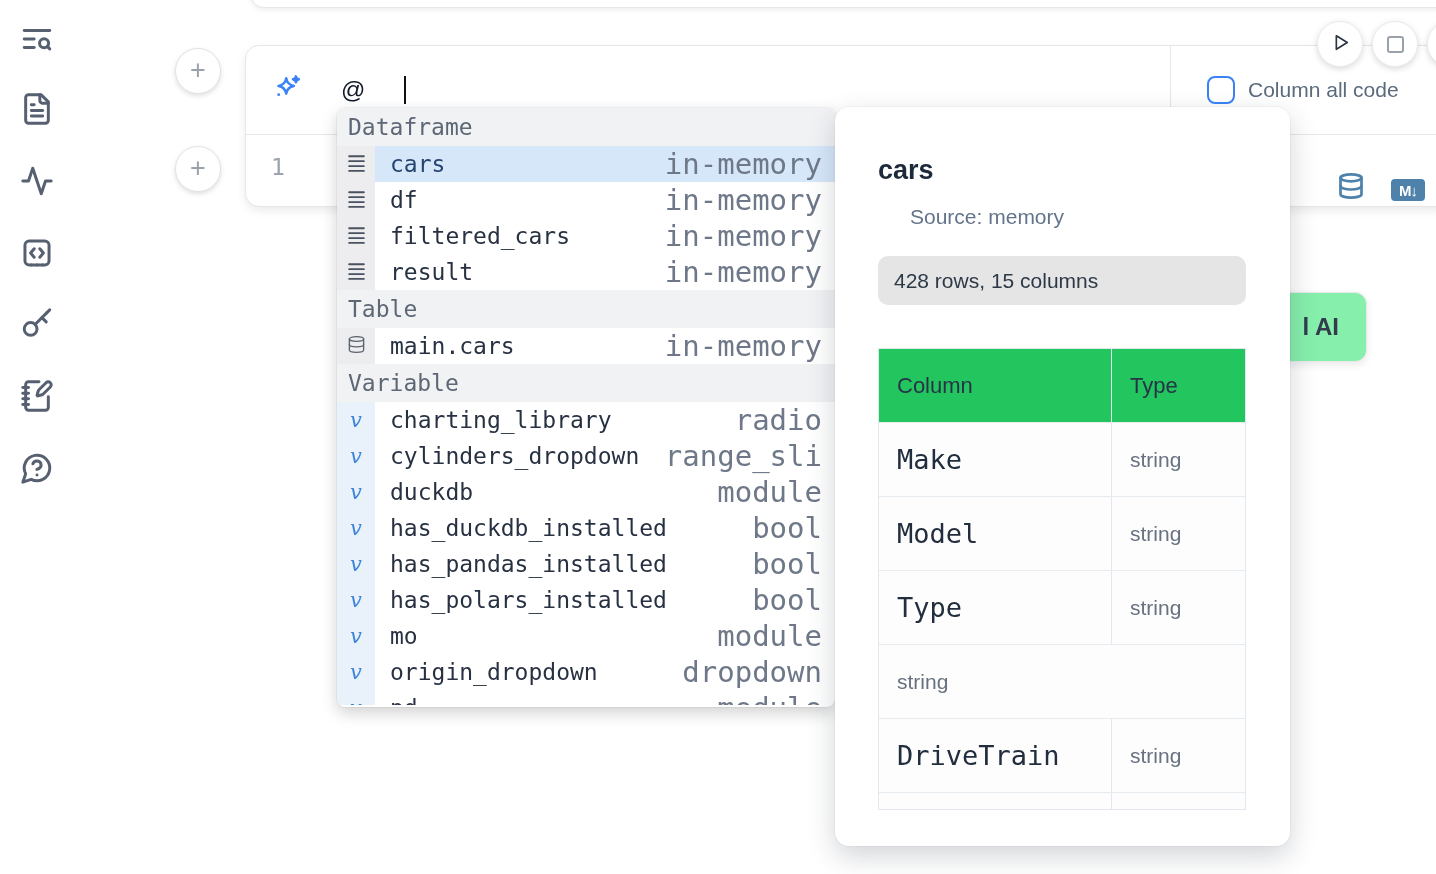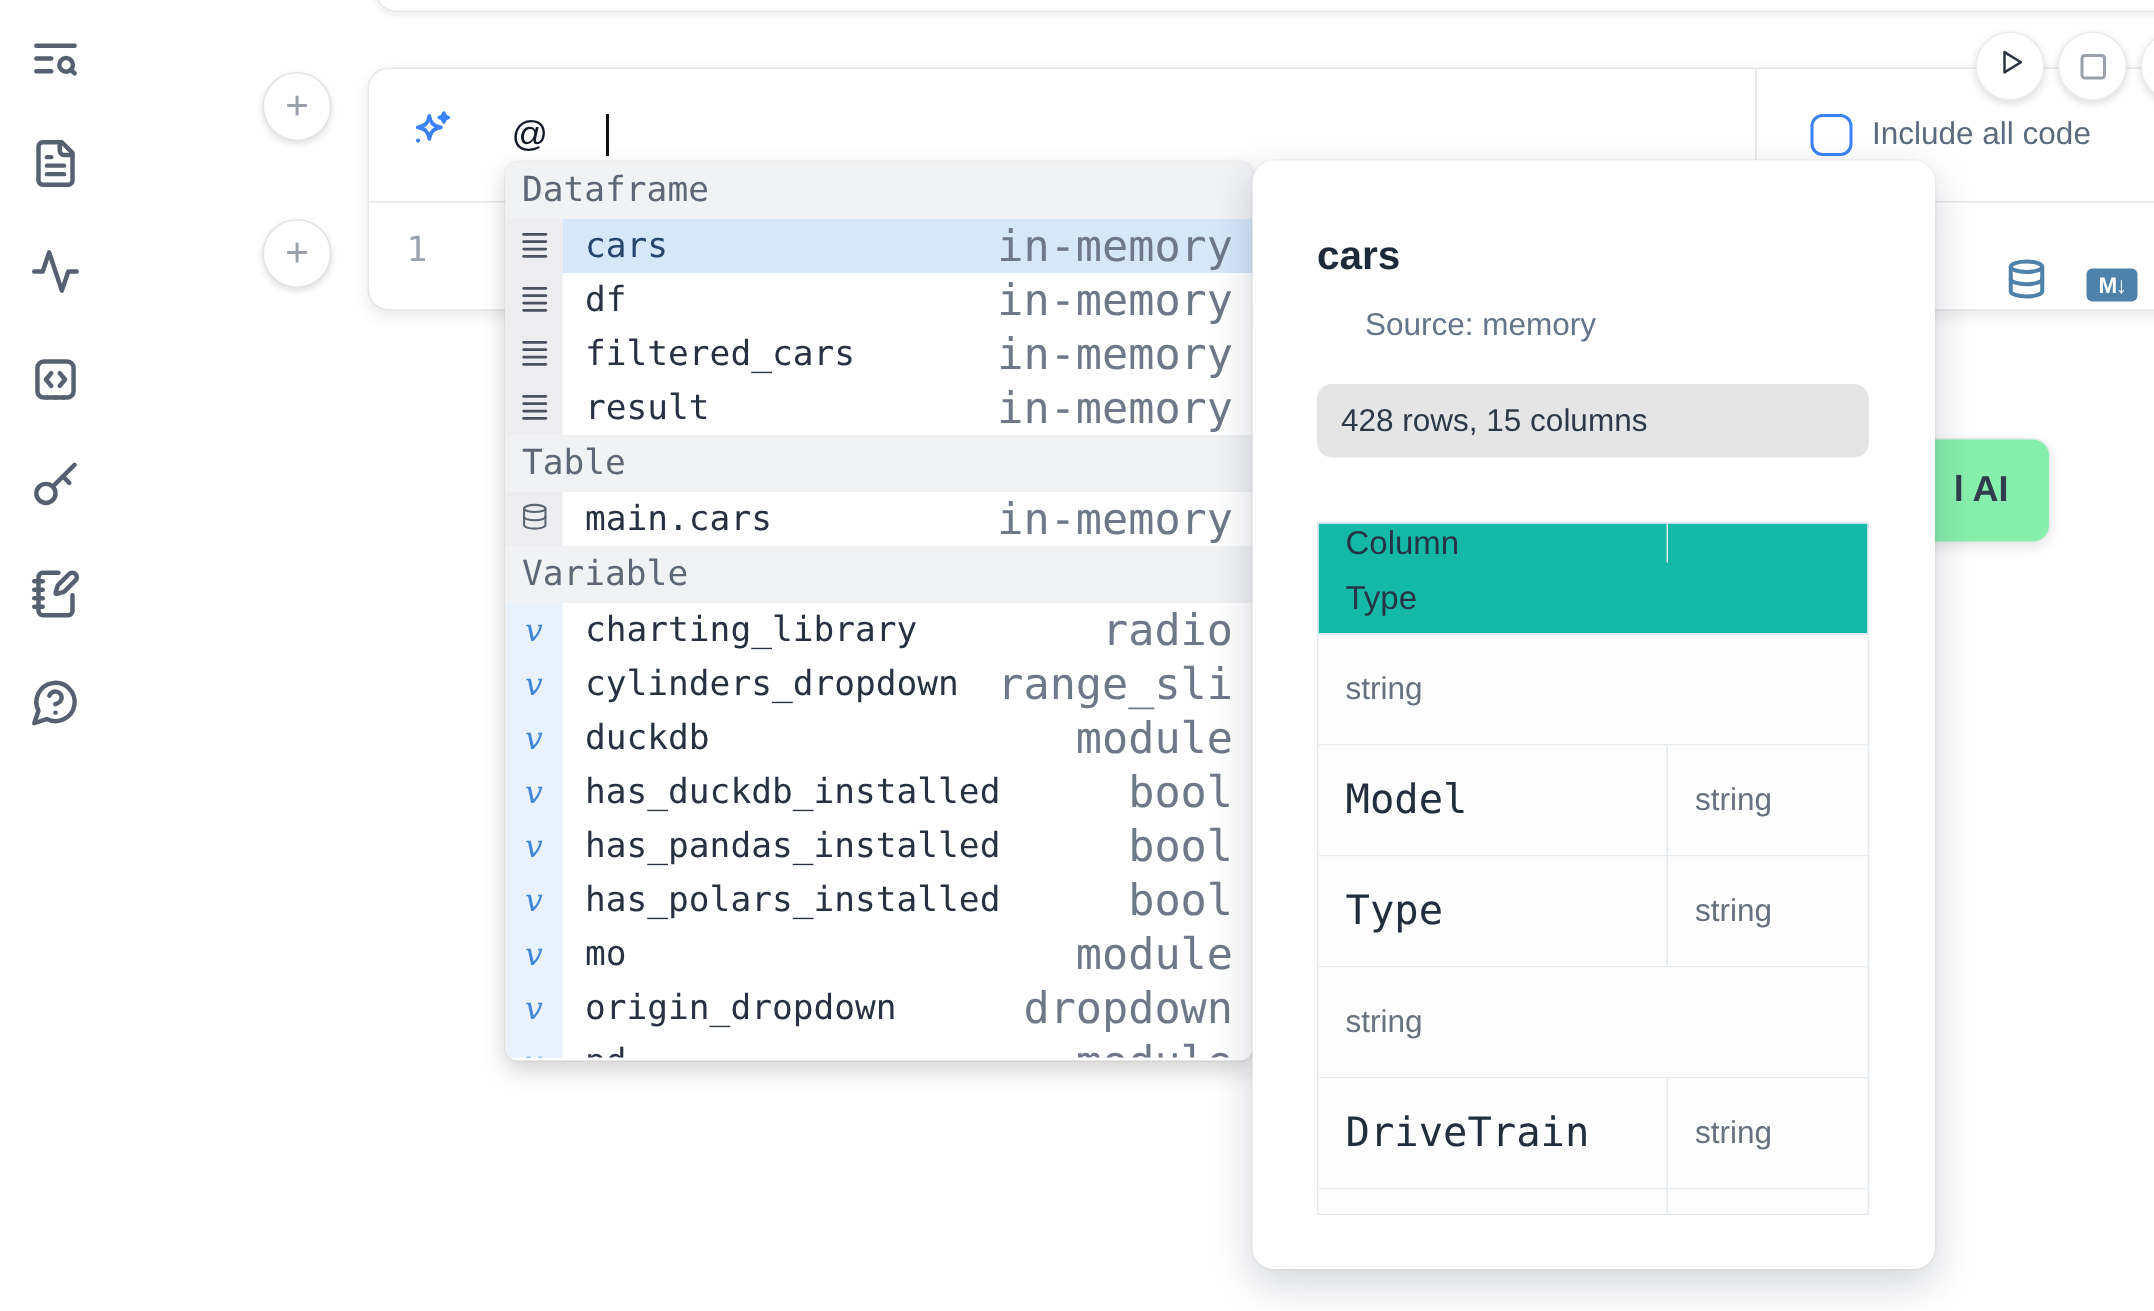--- a/index.html
+++ b/index.html
@@ -84,21 +84,21 @@
     background:#fff; border-radius:14px; z-index:50;
     box-shadow:0 10px 28px rgba(30,40,60,.20), 0 0 0 1px rgba(0,0,0,.03); }
   .pv-title { position:absolute; left:43px; top:48px; font-size:27px; font-weight:bold; color:#1e2a3a; }
   .pv-source { position:absolute; left:43px; top:98px; font-size:21px; color:#64748b;margin-left:32px; }
   .pv-badge { position:absolute; left:43px; top:149px; width:368px; height:49px;
     background:#e5e5e5; border-radius:10px; display:flex; align-items:center;
     padding-left:16px; font-size:21px; color:#2e3947; }
   .pv-table { position:absolute; left:43px; top:241px; width:368px; height:462px;
     overflow:hidden; border:1px solid #e3e8ee; }
   .pv-tr { display:flex; height:74px; border-bottom:1px solid #e6ebf0; background:#fdfdfe; }
-  .pv-tr.head { background:#14b8a6;flex-direction:column; }
+  .pv-tr.head { background:#22c55e; }
   .pv-td1 { width:233px; border-right:1px solid #e3e8ee; display:flex; align-items:center; padding-left:18px; }
   .pv-td2 { flex:1; display:flex; align-items:center; padding-left:18px; }
   .pv-tr.head .pv-td1, .pv-tr.head .pv-td2 { font-size:22px; color:#273447; font-weight:500;
     font-family:"Liberation Sans", sans-serif; }
   .pv-col { font-family:"DejaVu Sans Mono", monospace; font-size:27px; color:#222d3d; }
   .pv-type { font-size:21px; color:#67717f; }
 
   
   .ai-card { position:absolute; left:1251px; top:292px; width:116px; height:70px;
     background:#86efac; border:1px solid #e9e9ec; border-radius:12px;
@@ -197,21 +197,21 @@
           <path d="M11 4 C11.6 7.8 13.2 9.4 17 10 C13.2 10.6 11.6 12.2 11 16 C10.4 12.2 8.8 10.6 5 10 C8.8 9.4 10.4 7.8 11 4 Z"></path>
           <path d="M18.5 2.6 C18.75 4 19.4 4.65 20.8 4.9 C19.4 5.15 18.75 5.8 18.5 7.2 C18.25 5.8 17.6 5.15 16.2 4.9 C17.6 4.65 18.25 4 18.5 2.6 Z" fill="#3b82f6"></path>
           <circle cx="5.2" cy="16.8" r="1.1" fill="#3b82f6" stroke="none"></circle>
         </svg>
       </span>
       <span class="prompt-text">@</span>
         <span class="caret"></span>
     </div>
     <div class="include-area">
       <div class="cbox"></div>
-      <span class="cbox-label">Include all code</span>
+      <span class="cbox-label">Column all code</span>
     </div>
   </div>
   <div class="code-row">
     <span class="line-no mono">1</span>
   </div>
   <div class="db-btn">
     <span>
       <svg width="28" height="32" viewBox="0 0 24 24">
           <ellipse cx="12" cy="5" rx="9" ry="3"></ellipse>
           <path d="M3 5v14c0 1.66 4 3 9 3s9-1.34 9-3V5"></path>
@@ -449,20 +449,23 @@
   <div class="pv-title">cars</div>
   <div class="pv-source">Source: memory</div>
   <div class="pv-badge">428 rows, 15 columns</div>
   <div class="pv-table">
     <div class="pv-tr head">
       <div class="pv-td1">Column</div>
       <div class="pv-td2">Type</div>
     </div>
     <div id="pv-body">
   <div class="pv-tr">
+    <div class="pv-td1">
+            <span class="pv-col">Make</span>
+          </div>
     <div class="pv-td2">
             <span class="pv-type">string</span>
           </div>
   </div>
 
   <div class="pv-tr">
     <div class="pv-td1">
             <span class="pv-col">Model</span>
           </div>
     <div class="pv-td2">

